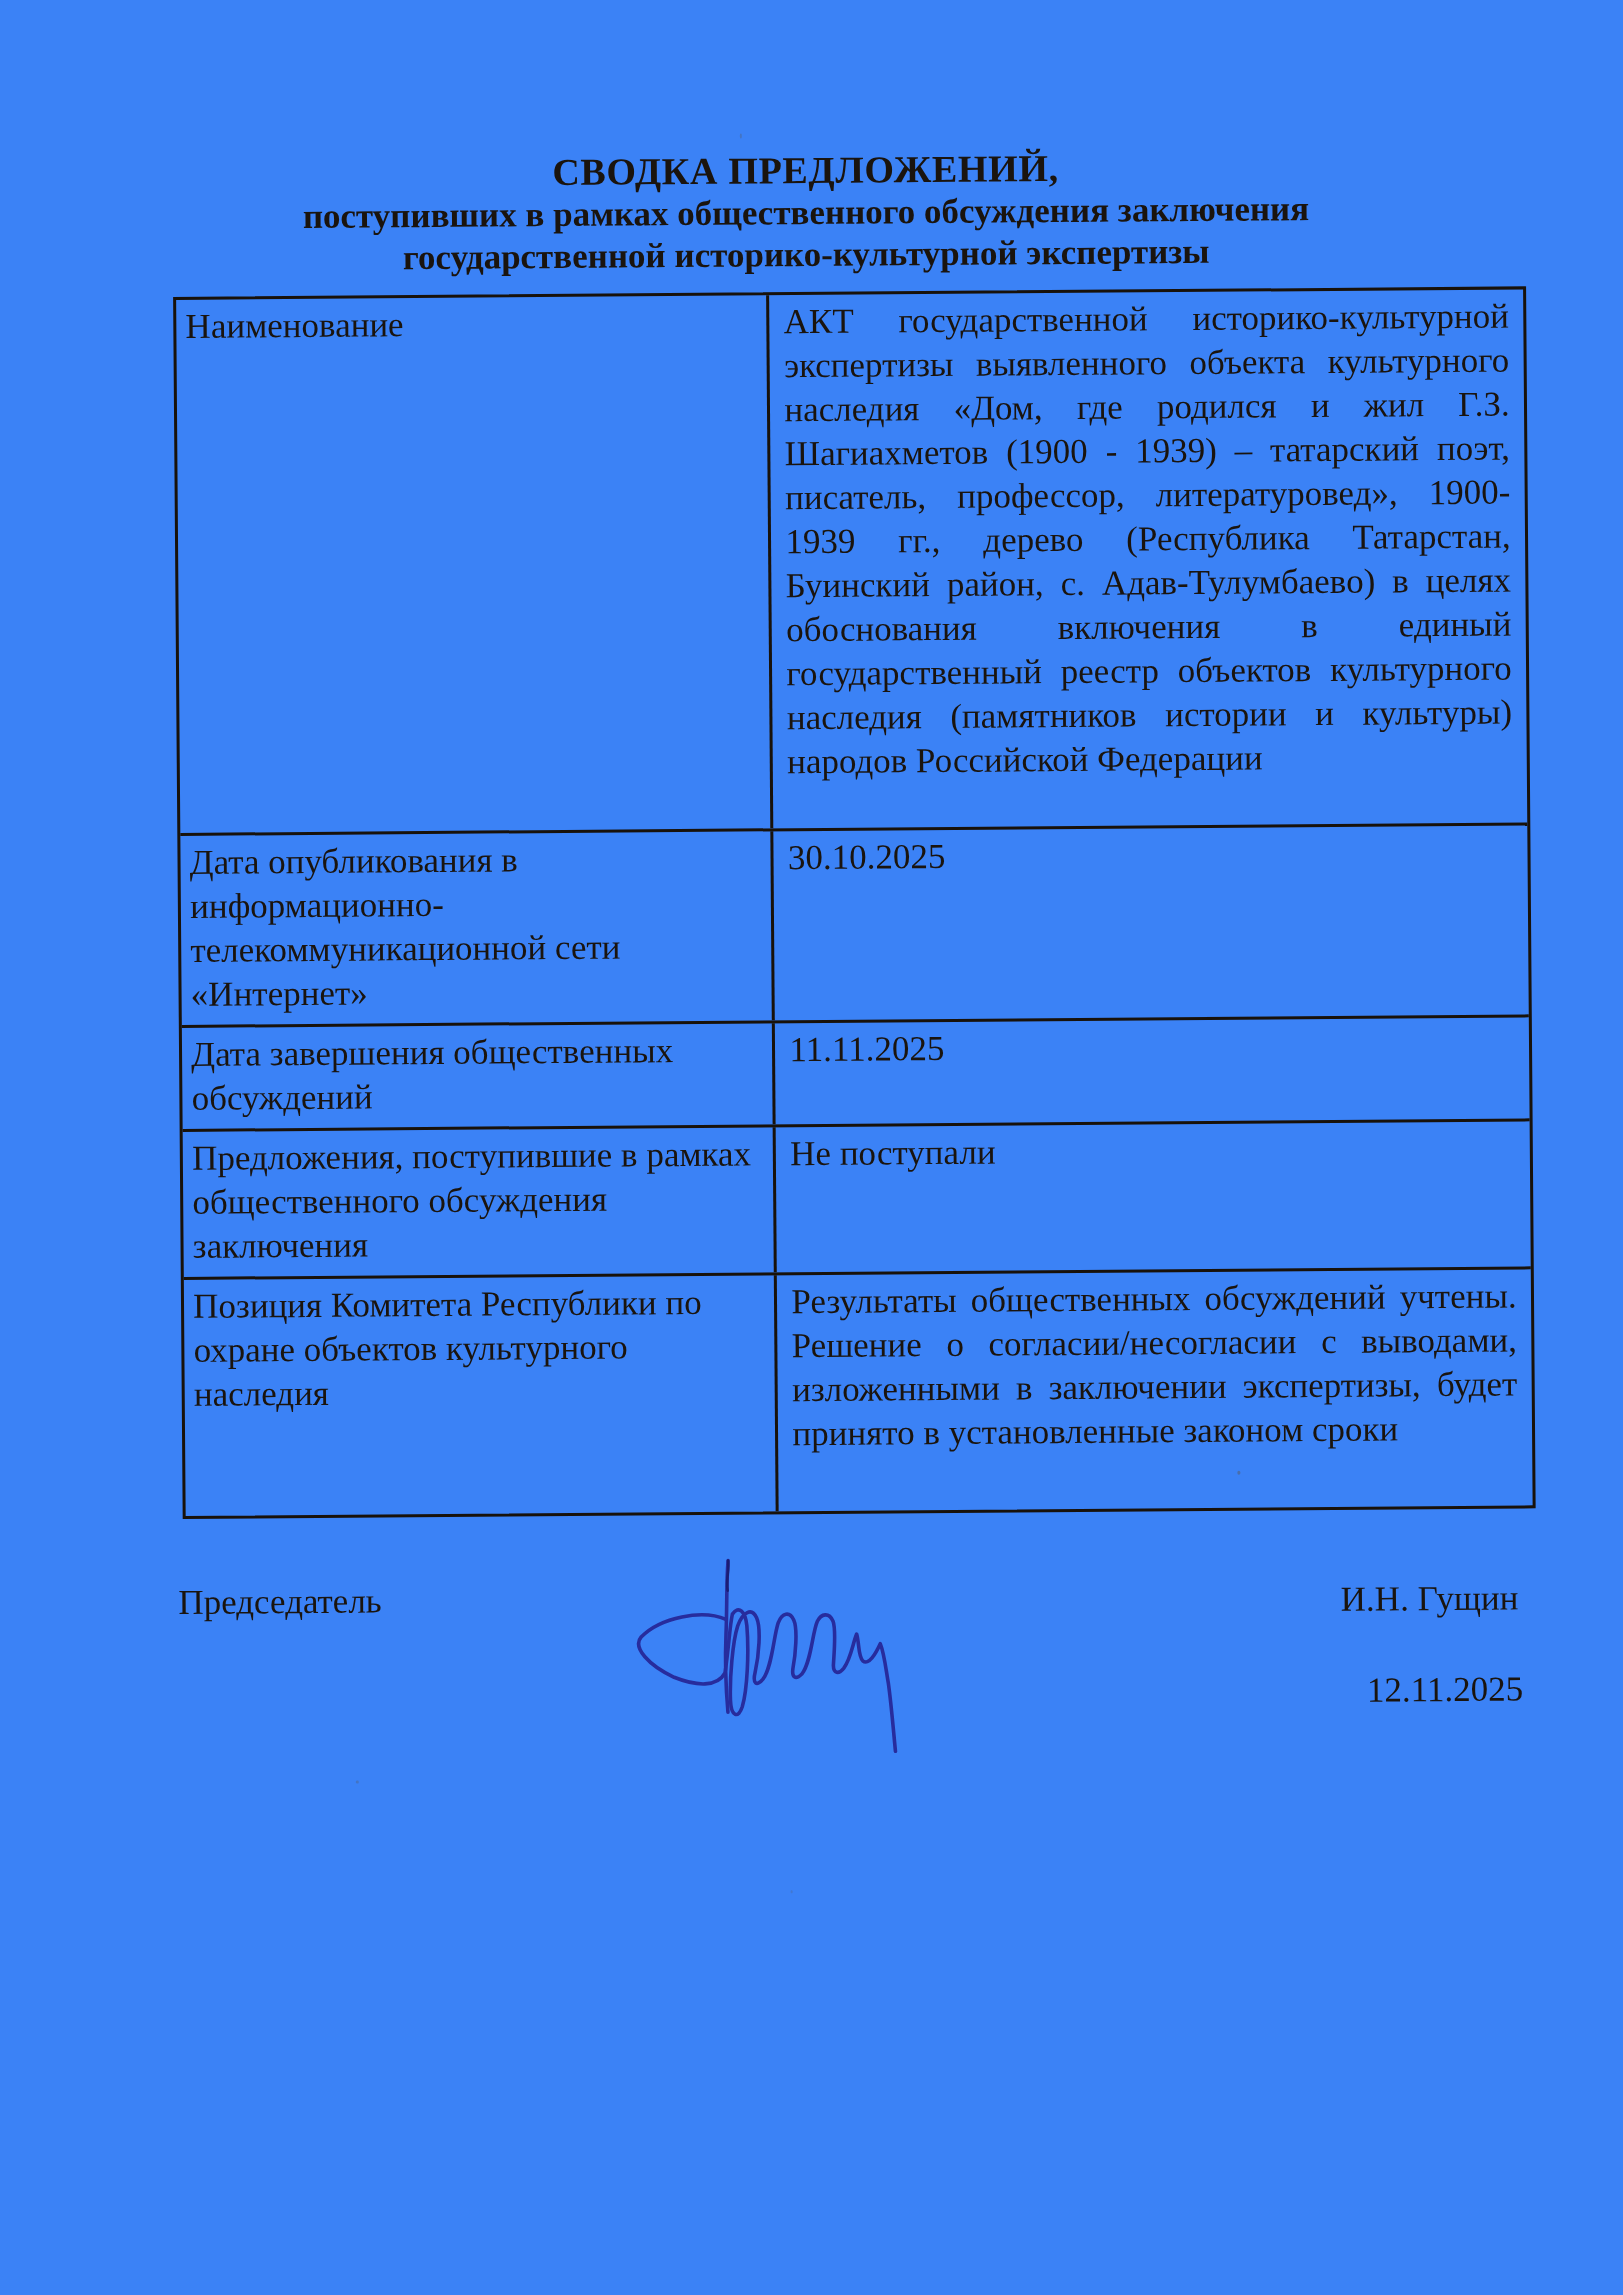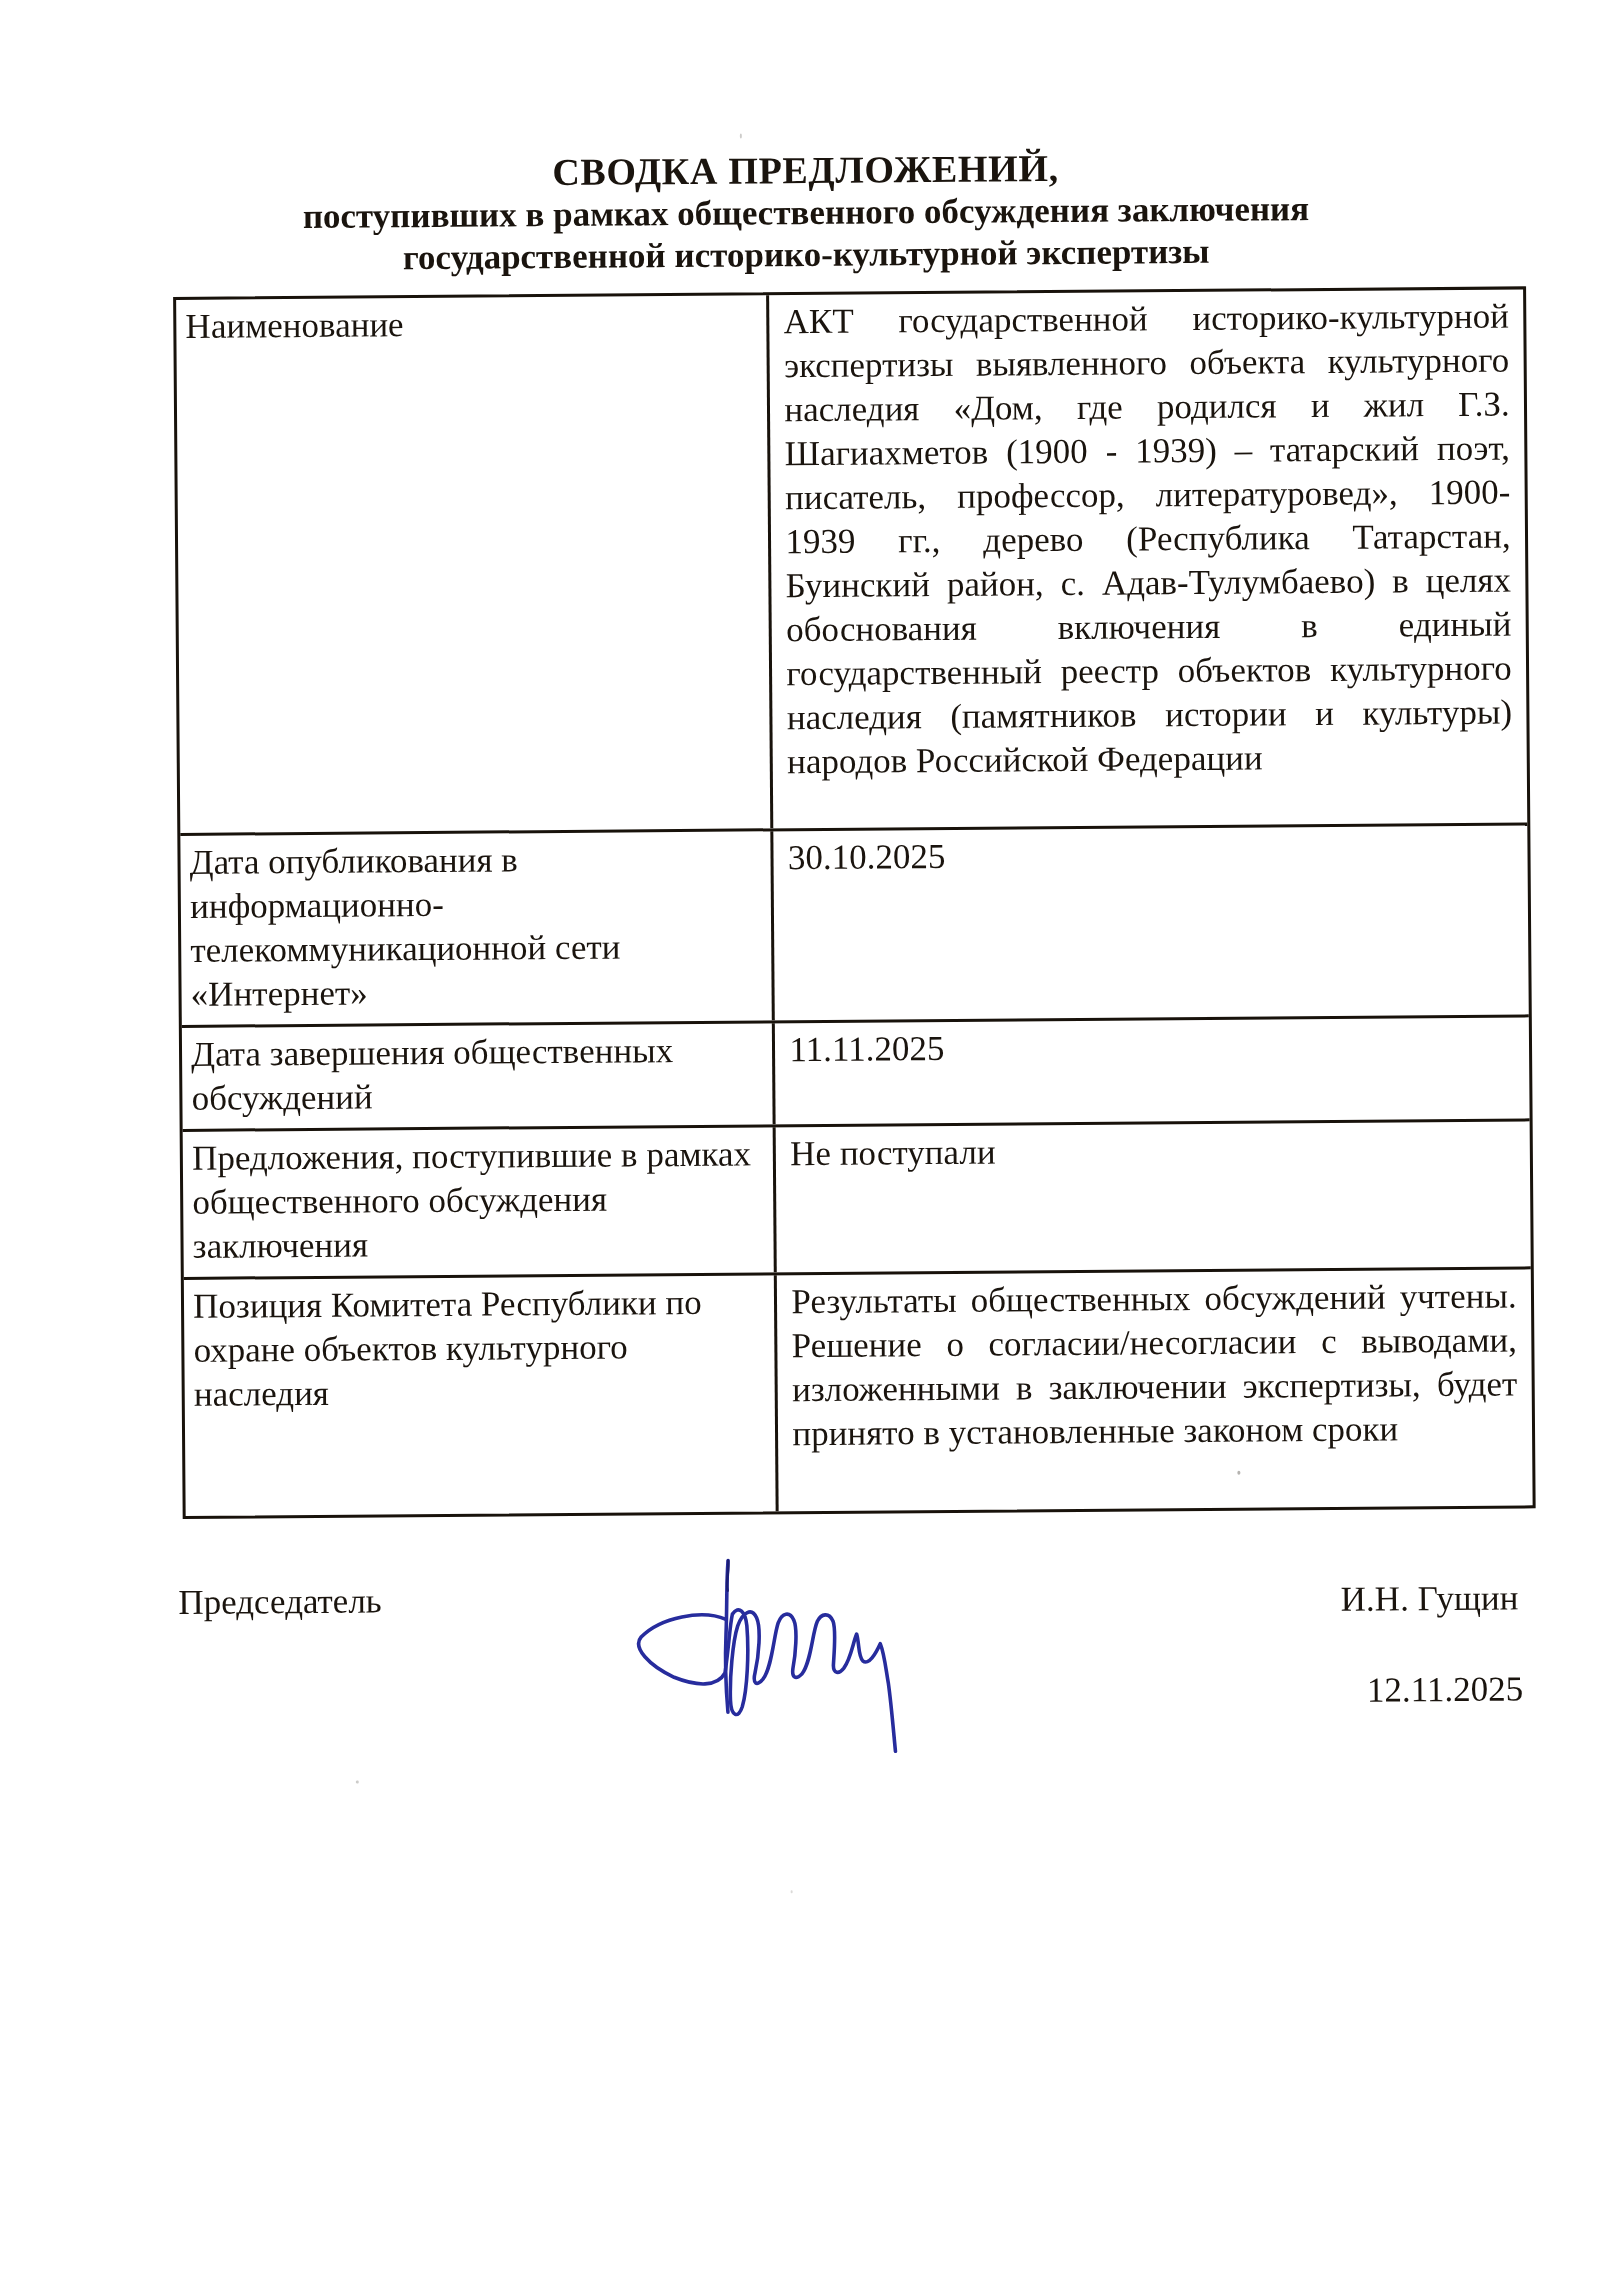--- a/index.html
+++ b/index.html
@@ -5,21 +5,21 @@
   html,body{margin:0;padding:0;}
   body{
     width:1623px;height:2295px;
     background:#e9e9e7;
     font-family:"Liberation Serif","DejaVu Serif",serif;
     overflow:hidden;
   }
   .sheet{
     position:relative;
     width:1623px;height:2295px;
-    background:#ffffff;
+    background:#3b82f6;
     color:#1a140e;
     overflow:hidden;
     text-decoration:underline;
   }
   .tilt{
     position:absolute;inset:0;
     transform:rotate(-0.45deg);
     transform-origin:50% 40%;
   }
   

